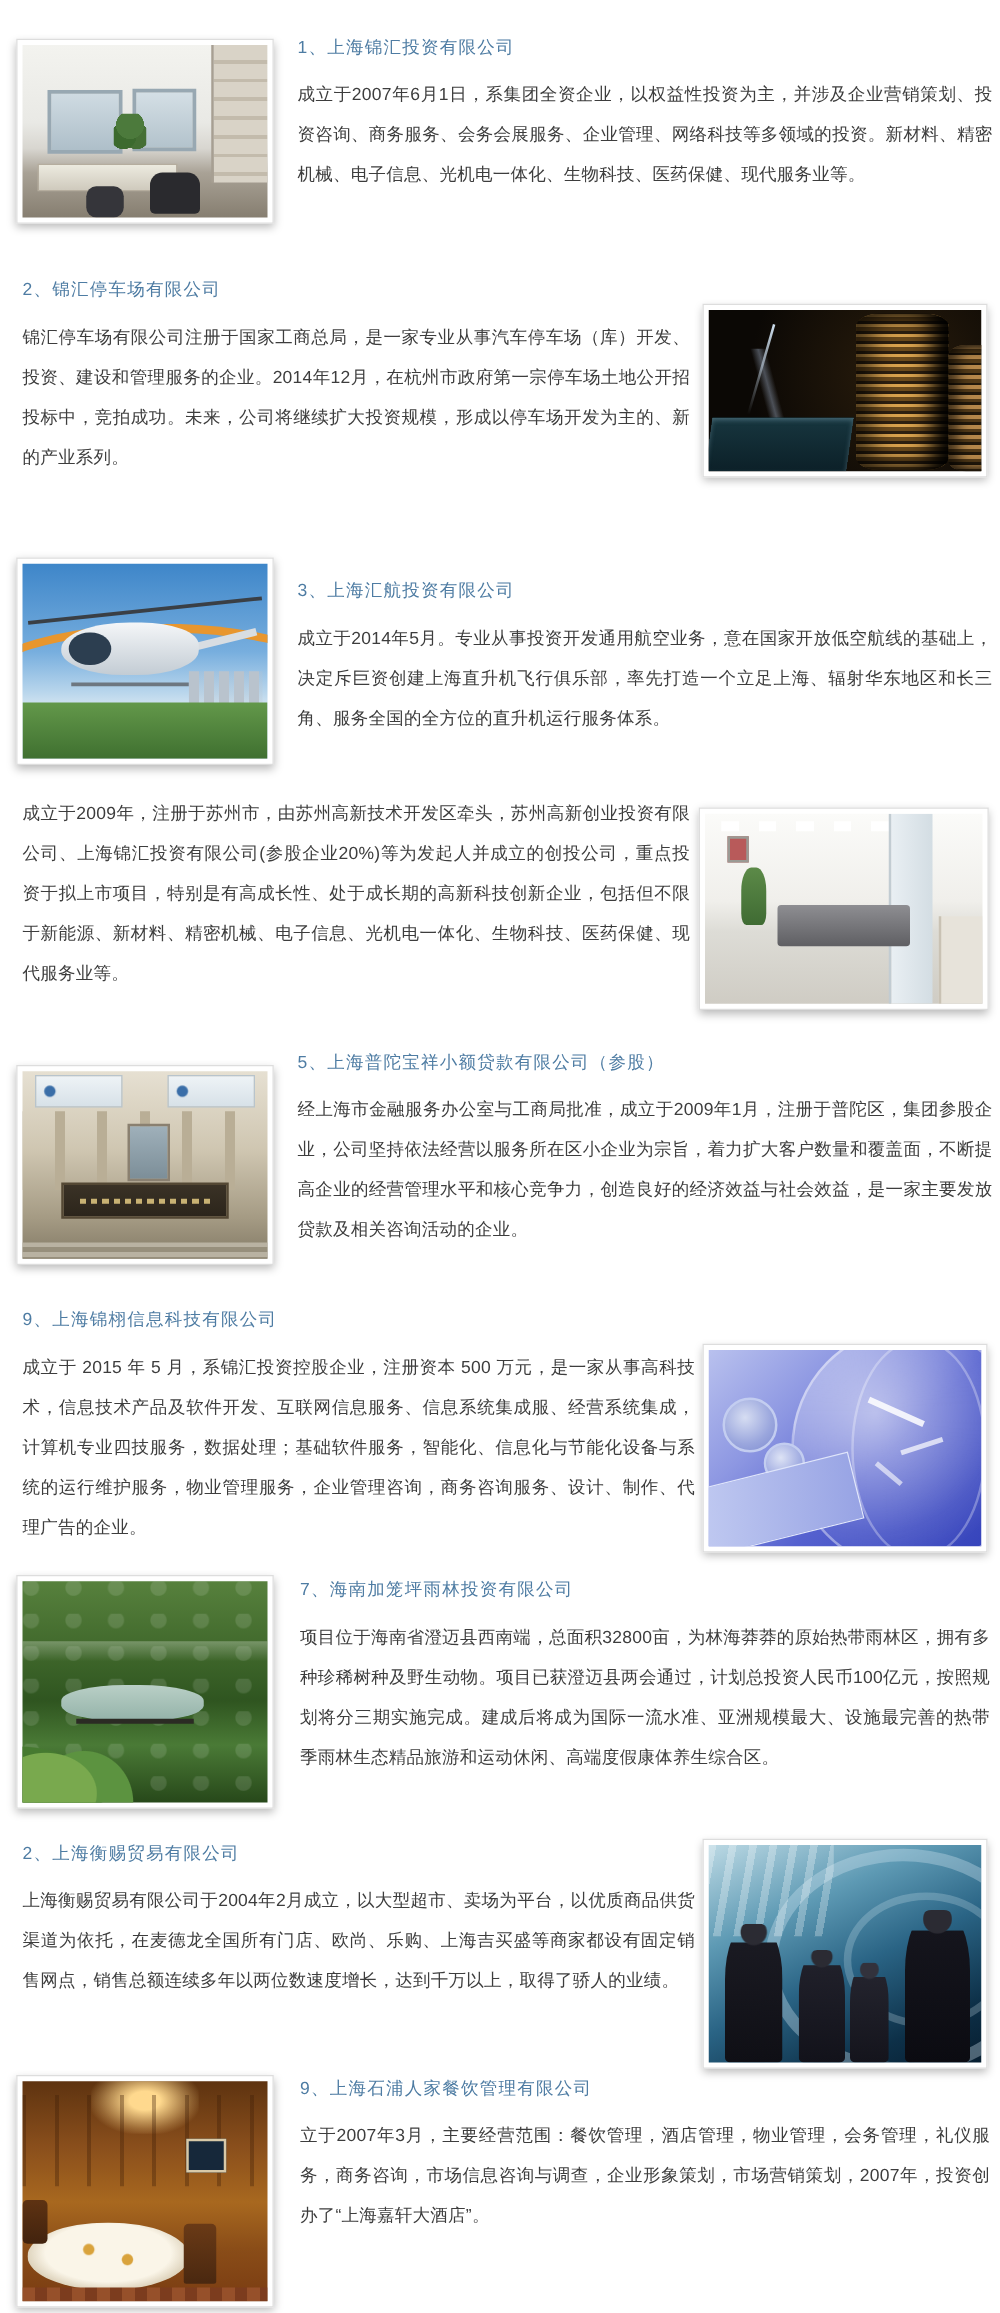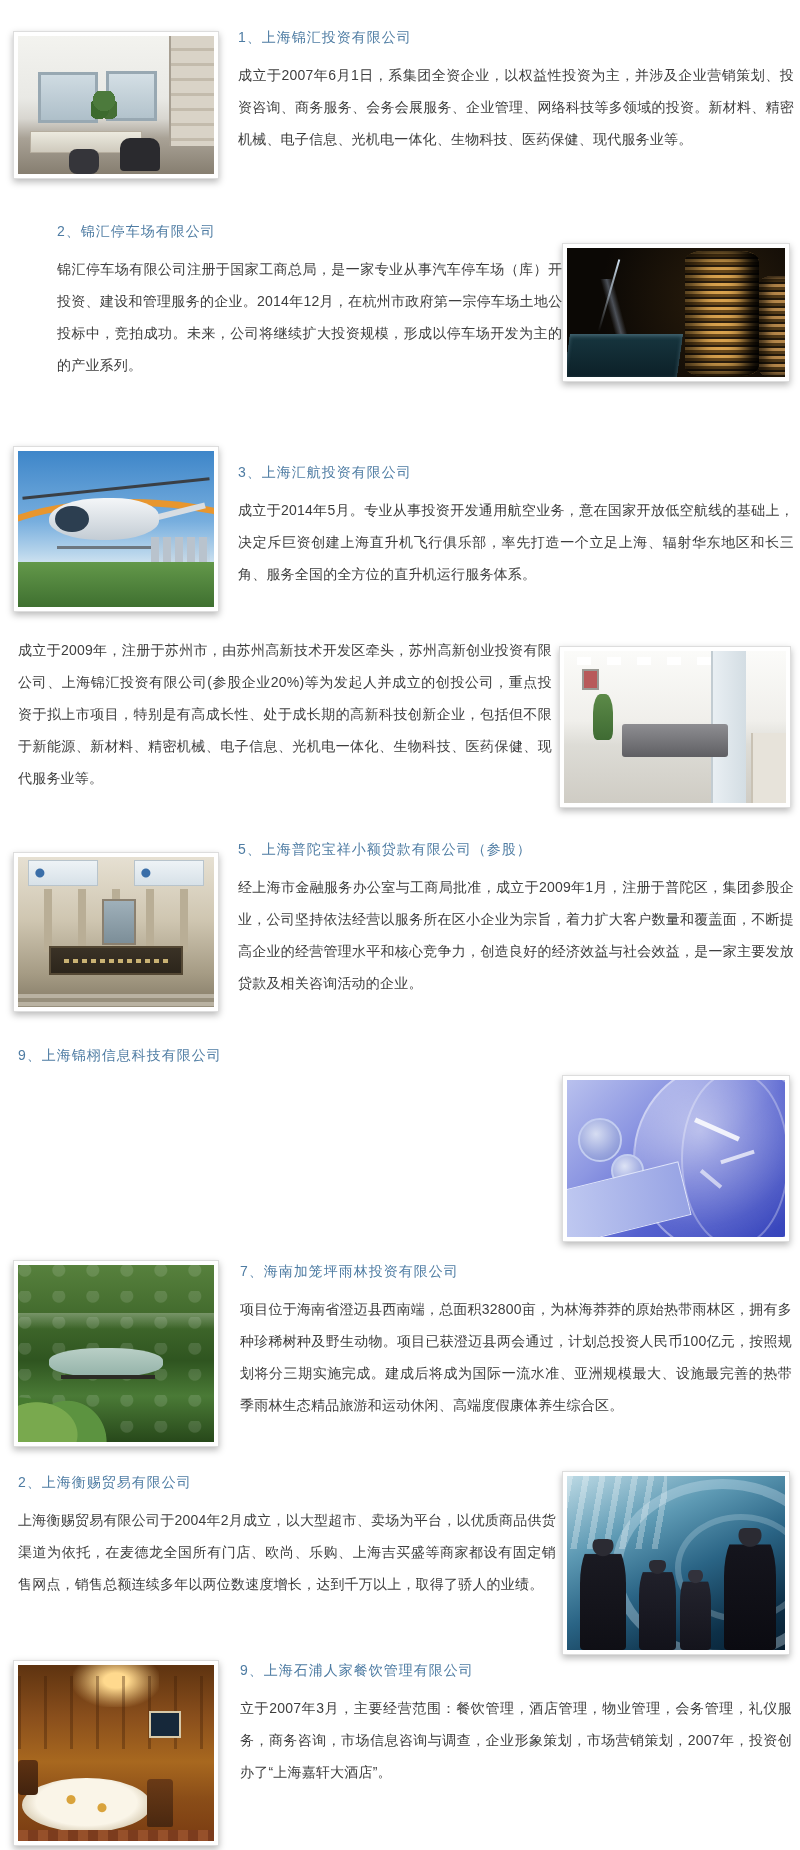--- a/index.html
+++ b/index.html
@@ -27,21 +27,21 @@
   .card{
     position:absolute;background:#fff;border:1px solid #ddd;
     box-shadow:0 3px 7px rgba(0,0,0,.28);padding:4px;box-sizing:border-box;
   }
   .photo{position:relative;width:100%;height:100%;overflow:hidden;}
   .photo i{display:block;position:absolute;}
 
   
   .s1-card{left:13px;top:31px;width:206px;height:148px;}
   .s1-txt{left:238px;top:24px;width:556px;}
-  .s2-txt{left:18px;top:218px;width:534px;margin-left:39px;}
+  .s2-txt{left:18px;top:218px;width:534px;}
   .s2-card{left:562px;top:243px;width:228px;height:139px;}
   .s3-card{left:13px;top:446px;width:206px;height:166px;}
   .s3-txt{left:238px;top:459px;width:556px;}
   .s4-txt{left:18px;top:634px;width:534px;}
   .s4-card{left:559px;top:646px;width:232px;height:162px;}
   .s5-card{left:13px;top:852px;width:206px;height:160px;}
   .s5-txt{left:238px;top:836px;width:556px;}
   .s6-txt{left:18px;top:1042px;width:538px;}
   .s6-card{left:562px;top:1075px;width:228px;height:167px;}
   .s7-card{left:13px;top:1260px;width:206px;height:187px;}
@@ -240,20 +240,21 @@
       <i class="steps"></i>
     </div>
   </div>
   <div class="txt s5-txt">
     <h2 class="title">5、上海普陀宝祥小额贷款有限公司（参股）</h2>
     <p class="bodytext">经上海市金融服务办公室与工商局批准，成立于2009年1月，注册于普陀区，集团参股企业，公司坚持依法经营以服务所在区小企业为宗旨，着力扩大客户数量和覆盖面，不断提高企业的经营管理水平和核心竞争力，创造良好的经济效益与社会效益，是一家主要发放贷款及相关咨询活动的企业。</p>
   </div>
 
   <div class="txt s6-txt">
     <h2 class="title">9、上海锦栩信息科技有限公司</h2>
+    <p class="bodytext">成立于 2015 年 5 月，系锦汇投资控股企业，注册资本 500 万元，是一家从事高科技术，信息技术产品及软件开发、互联网信息服务、信息系统集成服、经营系统集成，计算机专业四技服务，数据处理；基础软件服务，智能化、信息化与节能化设备与系统的运行维护服务，物业管理服务，企业管理咨询，商务咨询服务、设计、制作、代理广告的企业。</p>
   </div>
   <div class="card s6-card">
     <div class="photo p6">
       <i class="globe"></i>
       <i class="meridian"></i>
       <i class="coin1"></i>
       <i class="coin2"></i>
       <i class="note"></i>
       <i class="frag1"></i>
       <i class="frag2"></i>

